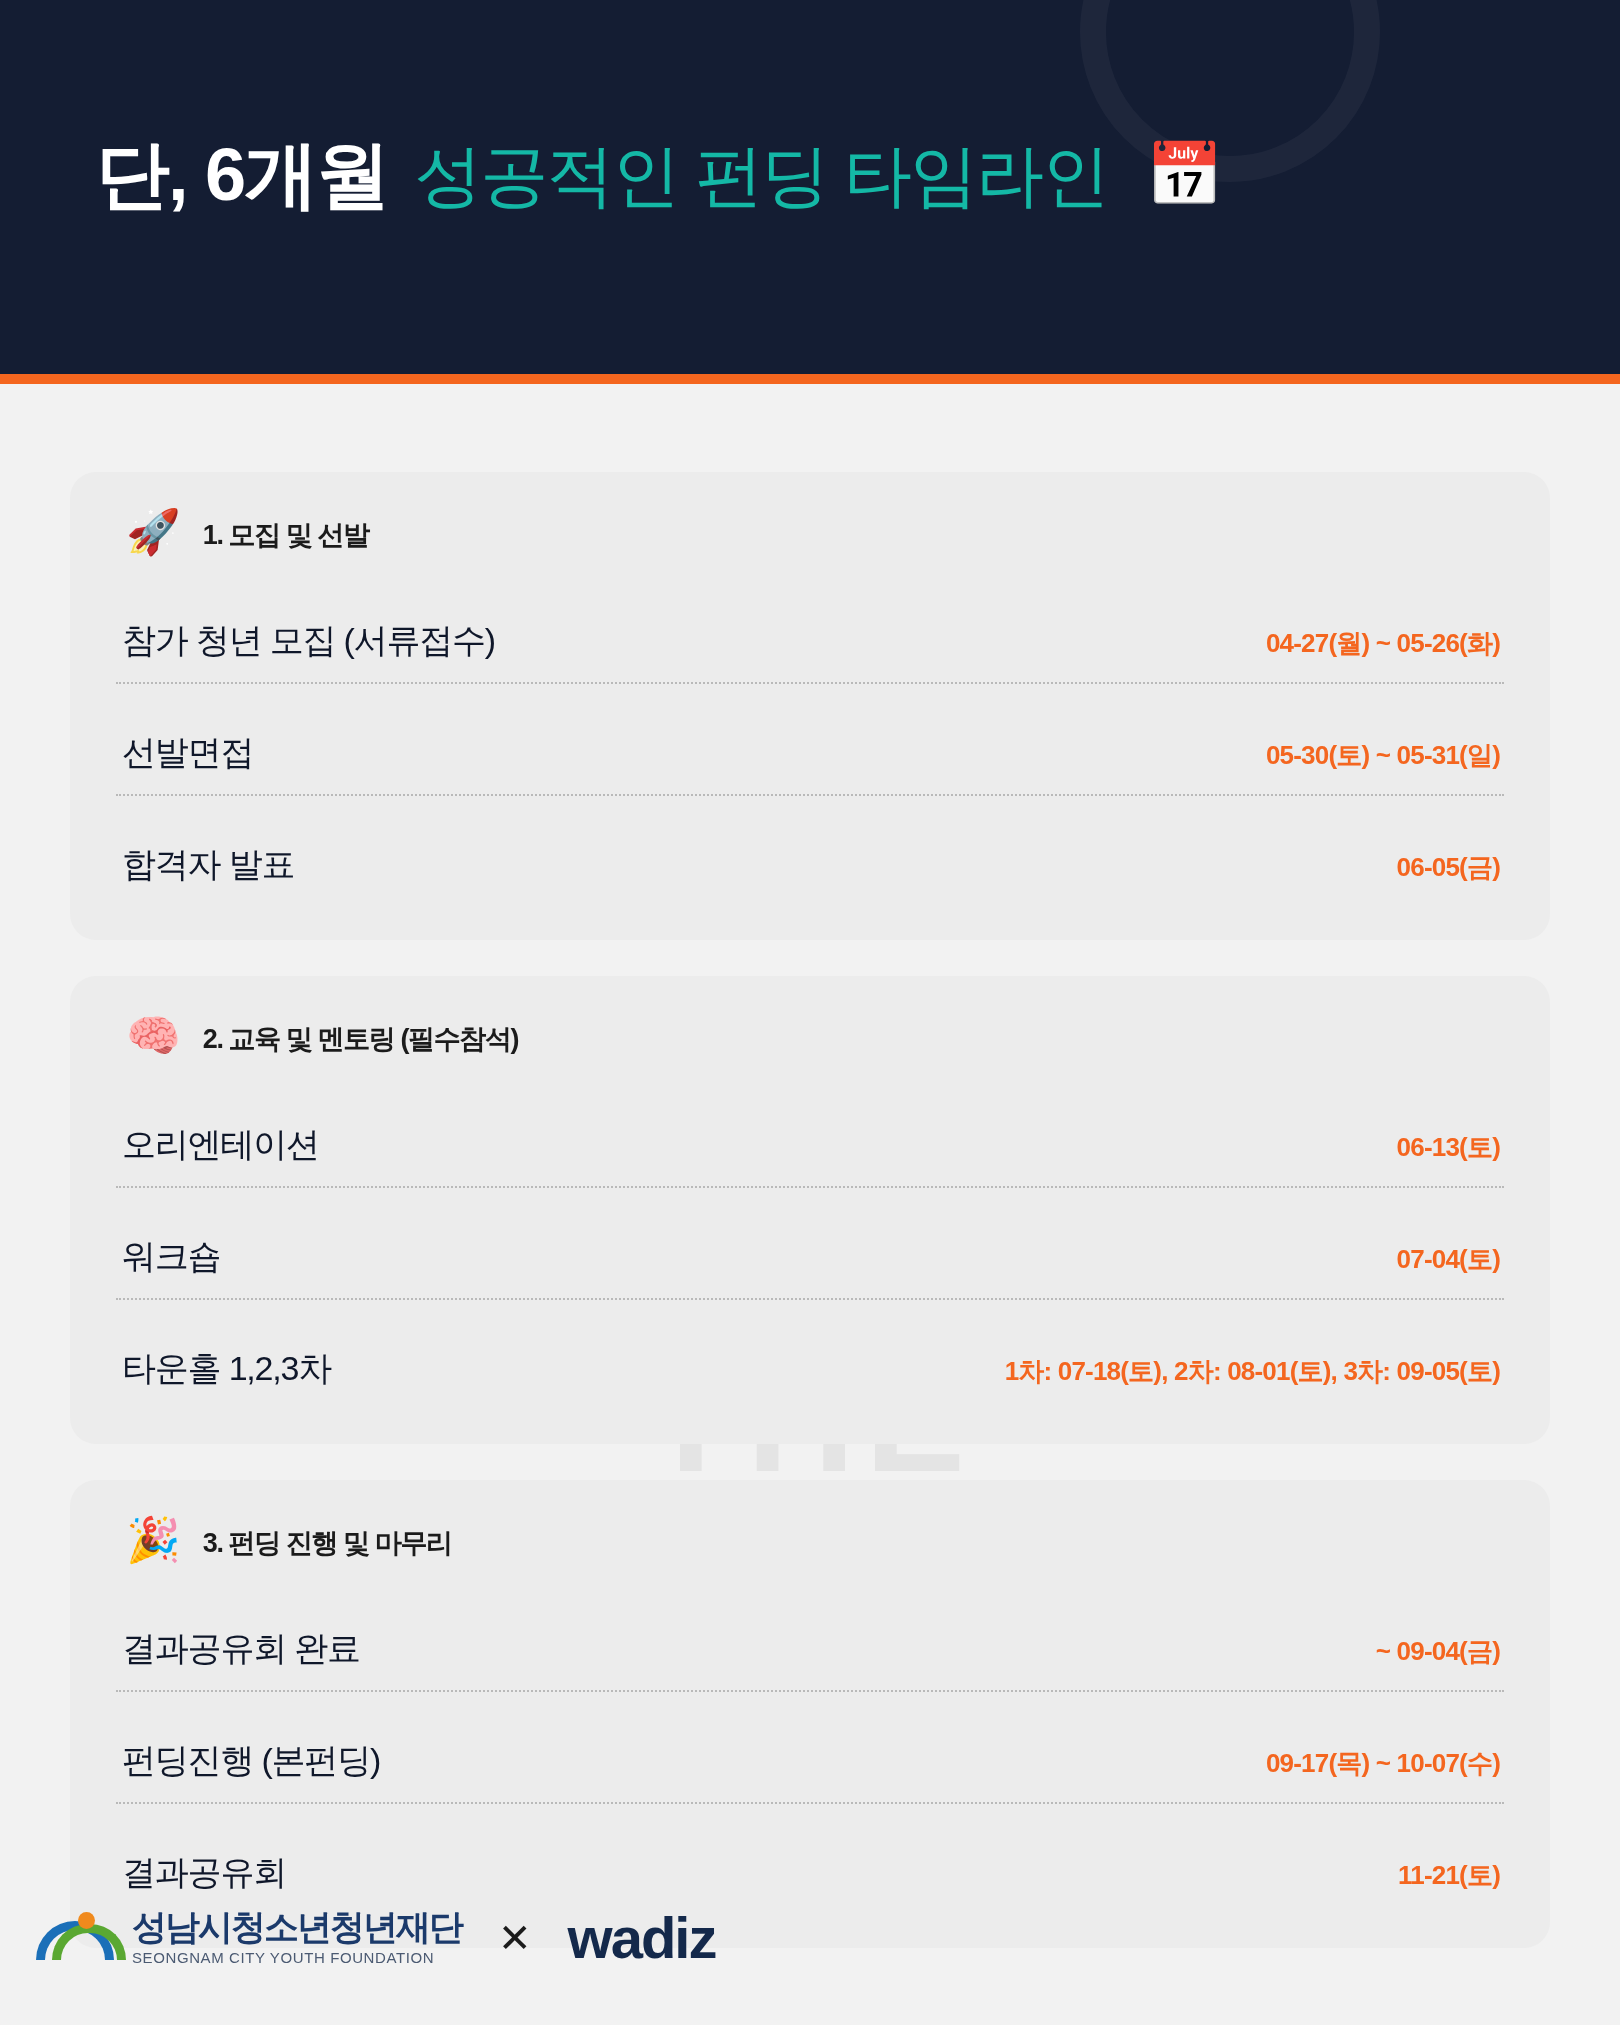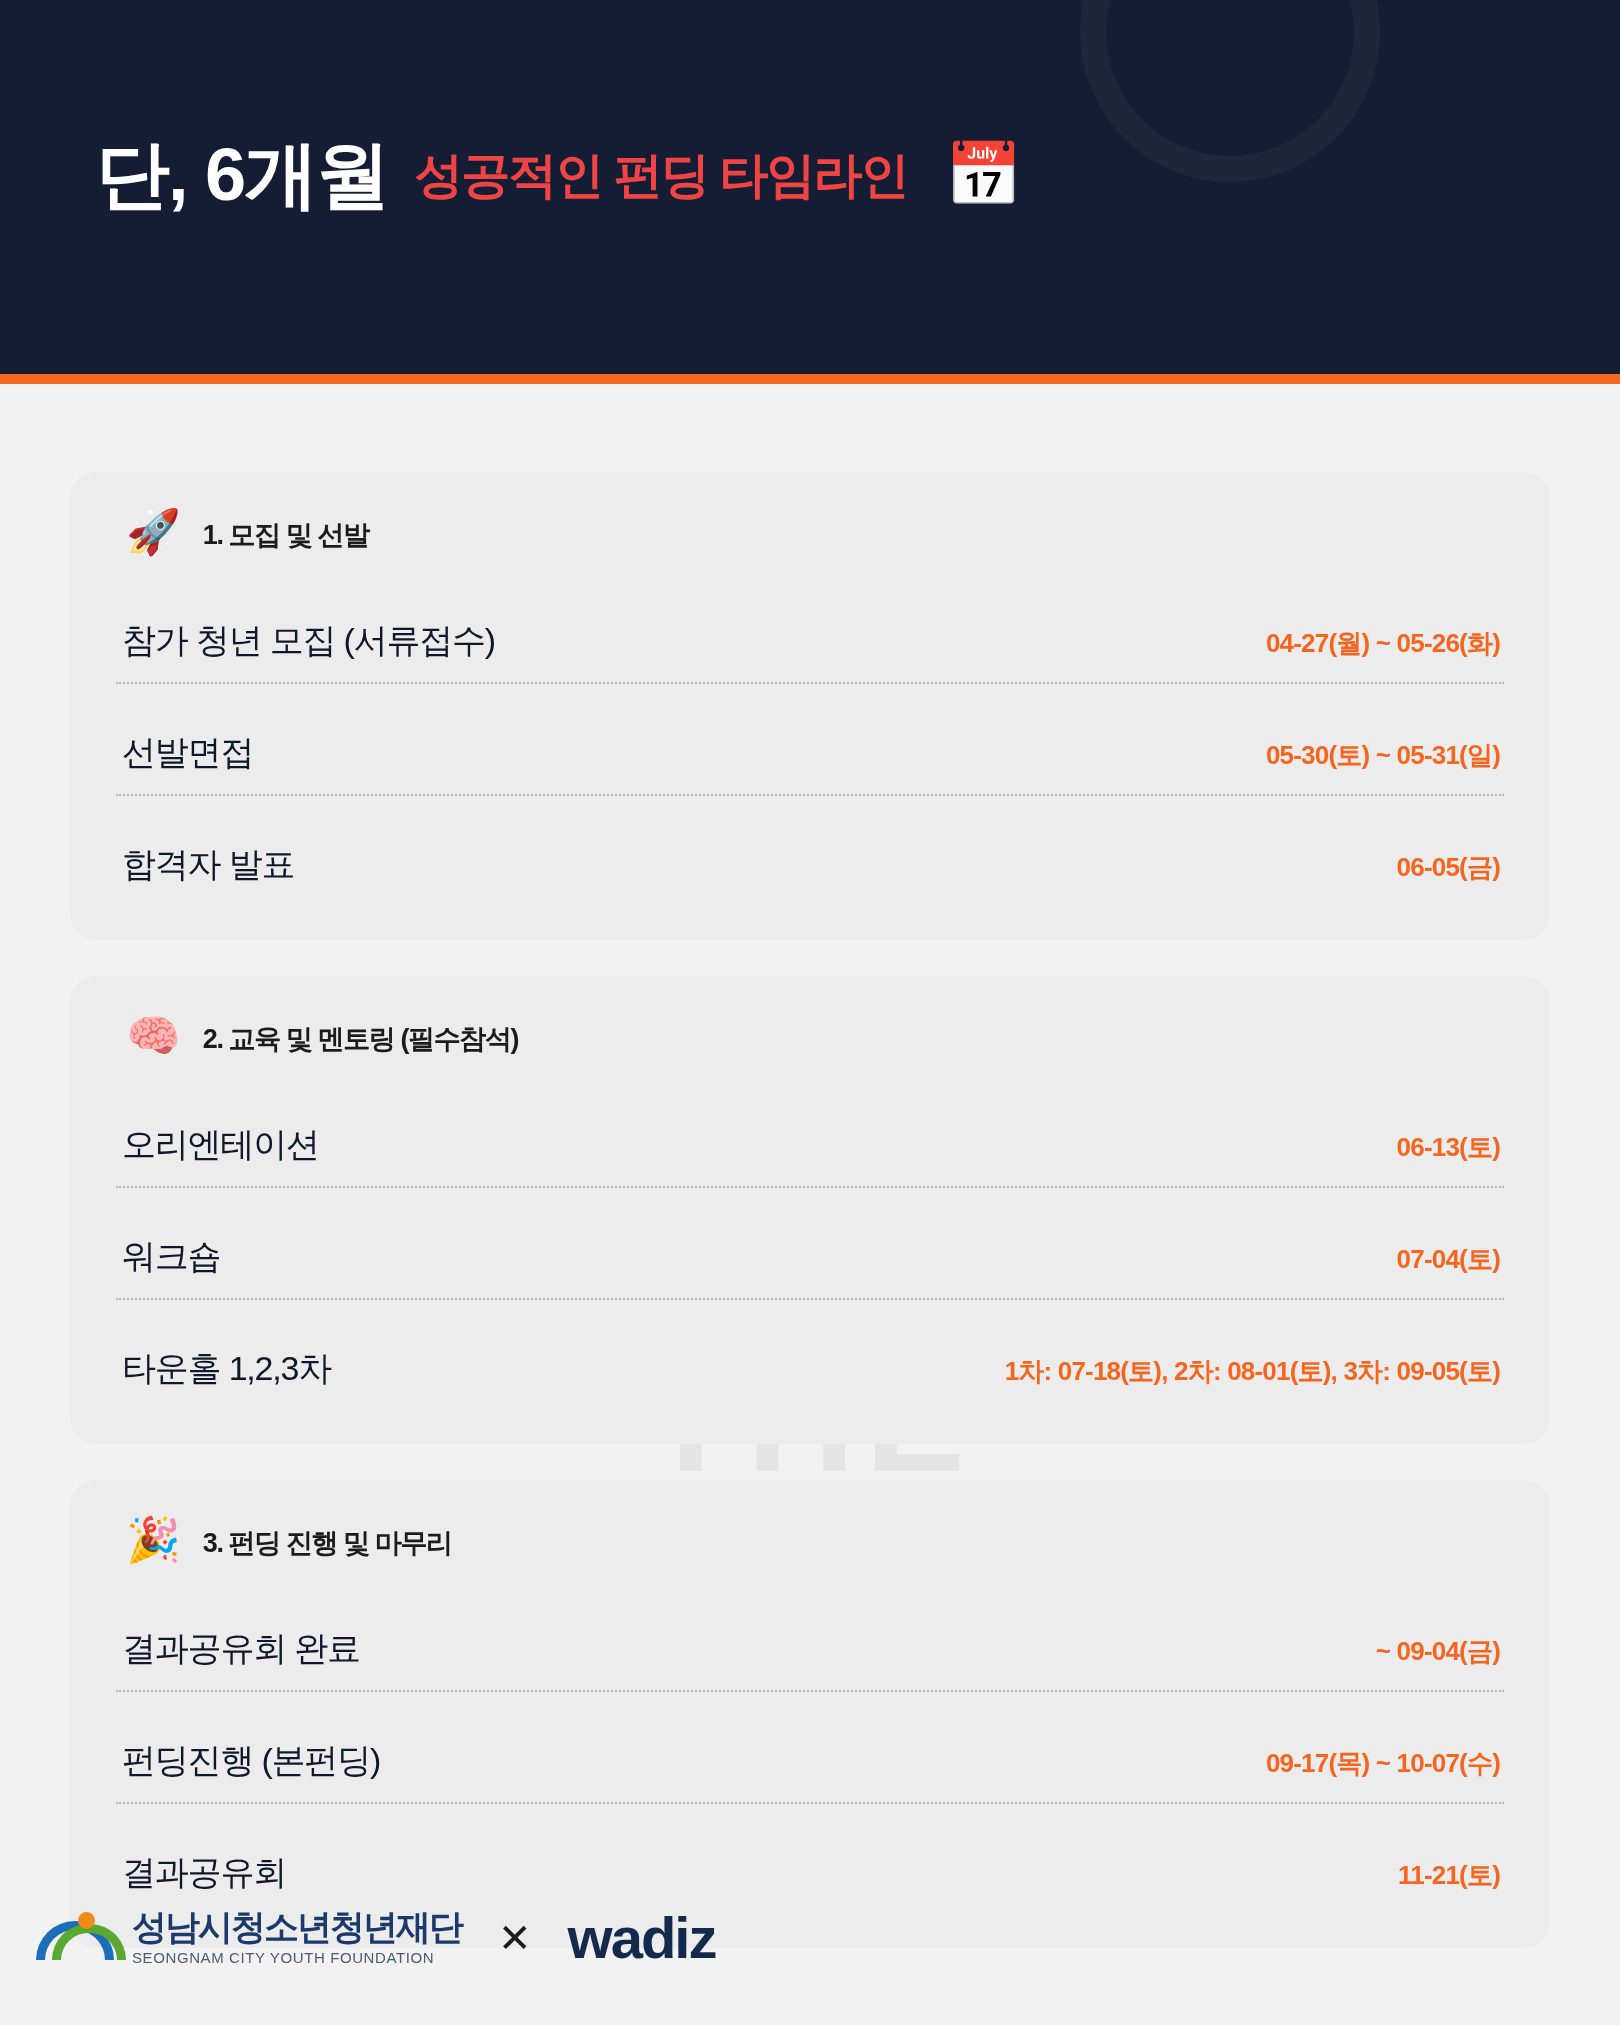--- a/index.html
+++ b/index.html
@@ -42,23 +42,23 @@
     gap: 26px;
   }
   .header-title-white {
     color: #ffffff;
     font-size: 74px;
     font-weight: bold;
     letter-spacing: -2px;
     line-height: 1;
   }
   .header-title-orange {
-    color: #ef4444;
-    font-size: 49px;
-    font-weight: bold;
+    color: #14b8a6;
+    font-size: 68px;
+    font-weight: normal;
     letter-spacing: -2px;
     line-height: 1;
   }
   .header-emoji {
     font-size: 62px;
     line-height: 1;
     margin-left: 12px;
   }
   .header-rule {
     position: absolute;

